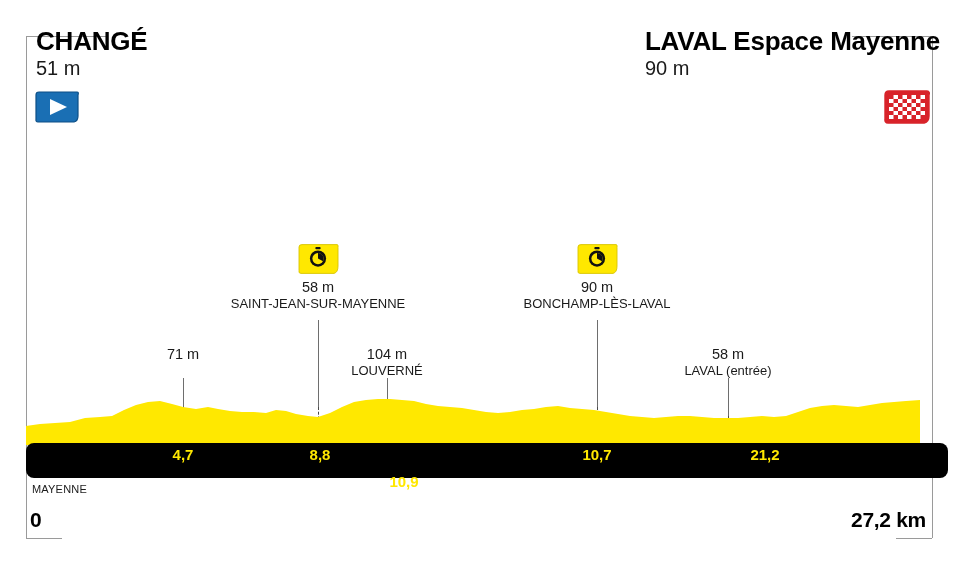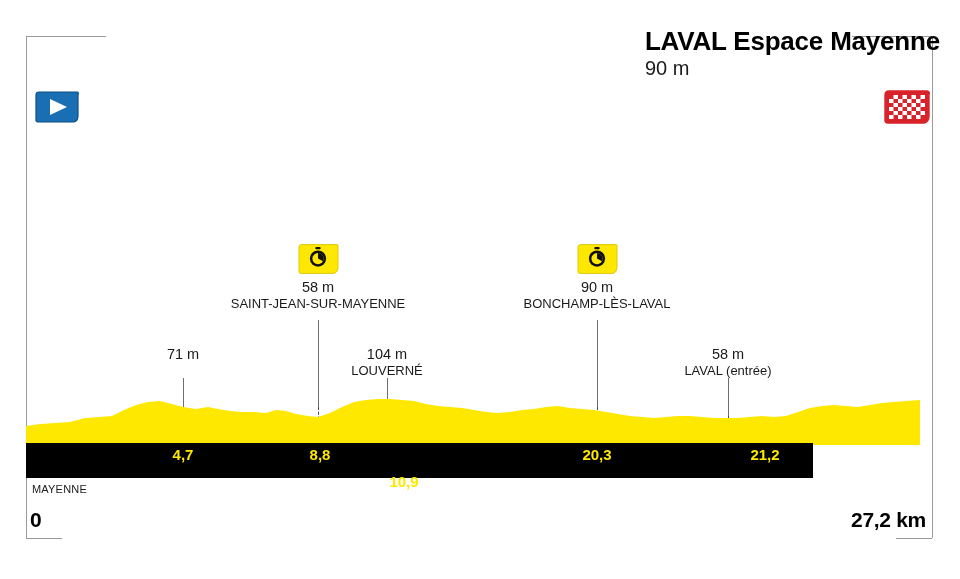--- a/index.html
+++ b/index.html
@@ -50,21 +50,21 @@
     position: absolute; width: 0; border-left: 1.6px dashed #4a4a4a;
   }
 
   
   #profile { position: absolute; left: 0; top: 360px; width: 960px; height: 85px; }
   #profile svg { display: block; width: 100%; height: 100%; }
 
   
   #kmbar {
     position: absolute; left: 26px; top: 443px;
-    width: 787px; height: 35px; background: #000;
+    width: 922px; height: 35px; background: #000; border-radius: 8px;
   }
   .km-label {
     position: absolute; color: #ffe800; font-weight: bold;
     font-size: 15px; white-space: nowrap; transform: translateX(-50%);
   }
   .km-row1 { top: 3px; }
   .km-row2 { top: 18px; }
 
   
   #dept {
@@ -85,20 +85,24 @@
 
   <div class="frame-line frame-v" style="left:26px; top:36px; height:462px;"></div>
   <div class="frame-line frame-v" style="left:932px; top:36px; height:462px;"></div>
   <div class="frame-line frame-h" style="left:26px; top:36px; width:80px;"></div>
   <div class="frame-line frame-h" style="left:852px; top:36px; width:80px;"></div>
   <div class="frame-line frame-h" style="left:26px; top:538px; width:36px;"></div>
   <div class="frame-line frame-h" style="left:896px; top:538px; width:36px;"></div>
   <div class="frame-line frame-v" style="left:26px; top:498px; height:40px;"></div>
   <div class="frame-line frame-v" style="left:932px; top:498px; height:40px;"></div>
 
+  <div class="hdr hdr-left">
+    <div class="city">CHANGÉ</div>
+    <div class="alt-big">51 m</div>
+  </div>
 
   <div class="hdr hdr-right">
     <div class="city">LAVAL Espace Mayenne</div>
     <div class="alt-big">90 m</div>
   </div>
 
   <div class="flag" id="start-flag">
     <svg viewBox="0 0 46 34">
       <path d="M2 5 Q2 2 5 2 L43 2 Q45 2 44 5 L44 26 Q44 31 40 32 L4 32 Q1.5 32 2 29 Z" fill="#1A6FB4" stroke="#0d4f86" stroke-width="1.2"></path>
       <path d="M16 9 L33 17 L16 25 Z" fill="#ffffff"></path>
@@ -223,21 +227,21 @@
            L690,56 L702,57 L714,58 L726,58 L738,58 L750,57 L762,56 L774,57 L786,56
            L798,52 L810,48 L822,46 L834,45 L846,46 L858,47 L870,45 L882,43 L894,42
            L906,41 L920,40 L920,85 L26,85 Z" fill="#FFE800"></path>
     </svg>
   </div>
 
   <div id="kmbar">
     <div class="km-label km-row1" style="left:157px;">4,7</div>
     <div class="km-label km-row1" style="left:294px;">8,8</div>
     <div class="km-label km-row2" style="left:378px;margin-top:12px;">10,9</div>
-    <div class="km-label km-row1" style="left:571px;">20,3</div>
+    <div class="km-label km-row1" style="left:571px;">10,7</div>
     <div class="km-label km-row1" style="left:703px;margin-left:36px;">21,2</div>
   </div>
 
   <div id="dept">MAYENNE</div>
   <div class="axis-end" id="axis-start">0</div>
   <div class="axis-end" id="axis-finish">27,2 km</div>
 
 </div>
 
 </body></html>

